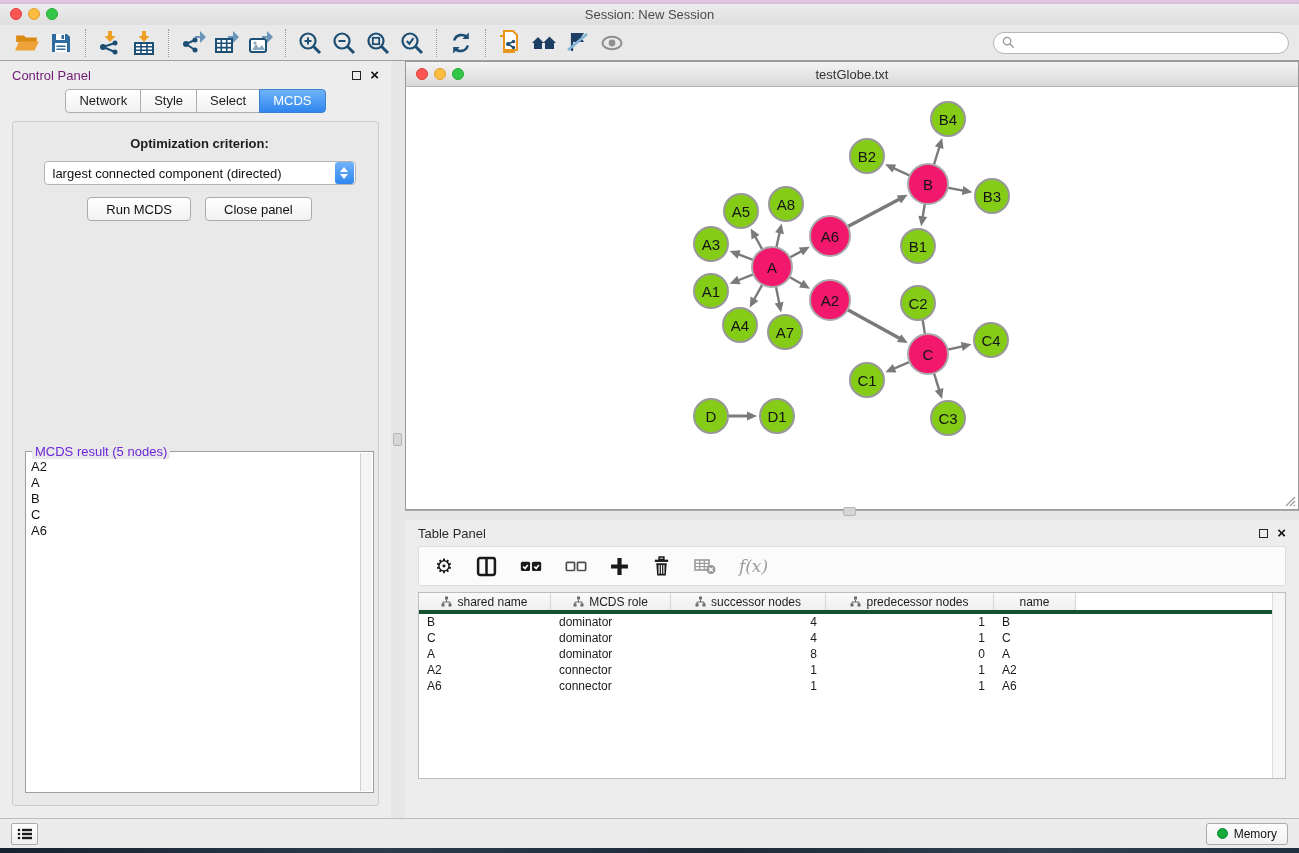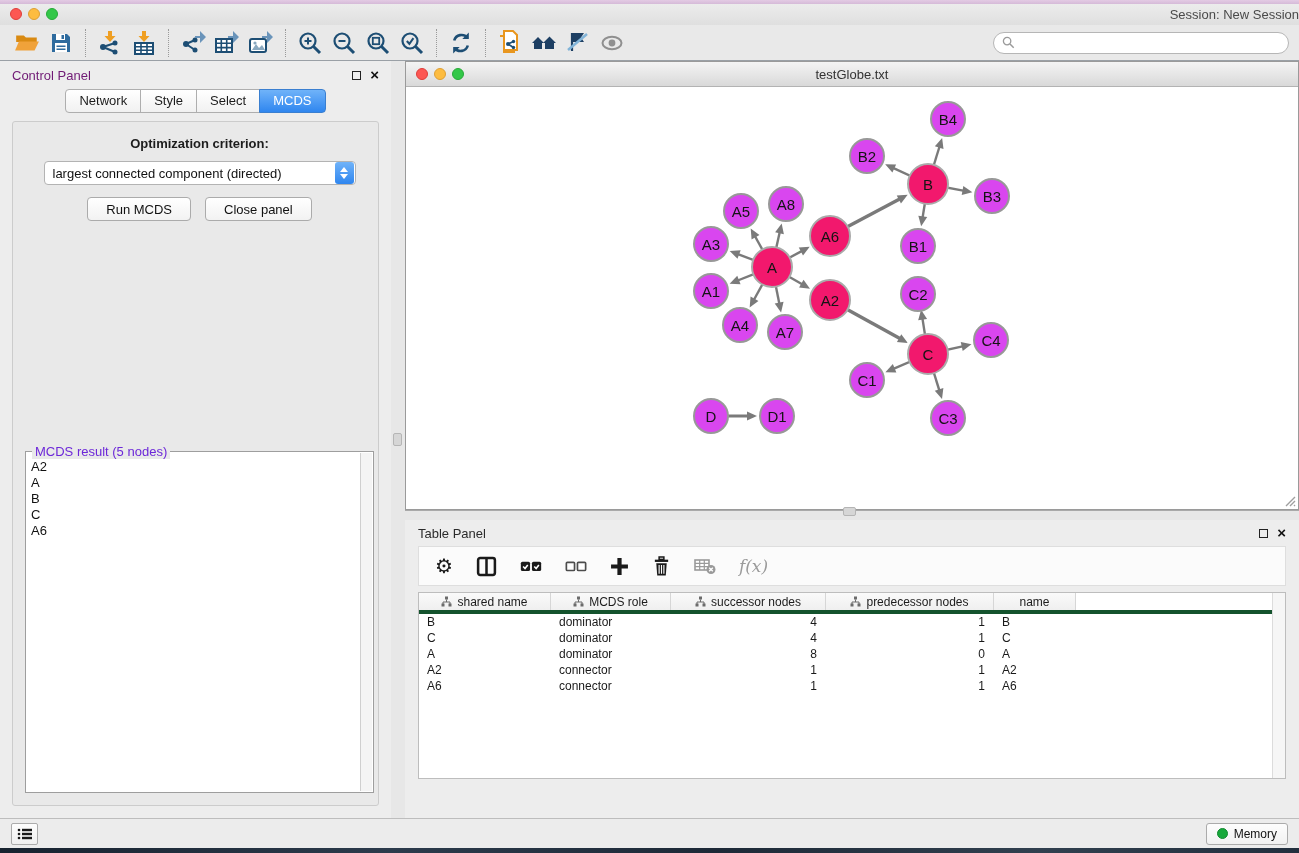--- a/index.html
+++ b/index.html
@@ -3,21 +3,21 @@
 <meta charset="utf-8">
 <style>
   * { box-sizing: border-box; margin: 0; padding: 0; }
   html,body { background:#ffffff; }
   body { font-family: "Liberation Sans", sans-serif; width:1299px; height:853px; overflow:hidden; }
   .app { position:relative; width:1299px; height:853px; background:#e9e9e9; }
 
   
   .accent-strip { height:4px; background:linear-gradient(#e3cbe4,#d5bad8); }
   .titlebar { height:21px; background:linear-gradient(#ececec,#dfdfdf); position:relative;
-              display:flex; align-items:center; justify-content:flex-end; }
+              display:flex; align-items:center; justify-content:center; }
   .traffic { position:absolute; left:10px; top:4px; display:flex; gap:6px; }
   .tl { width:12px; height:12px; border-radius:50%; }
   .tl.red { background:#fc5753; border:1px solid #df3e3a; }
   .tl.yellow { background:#fdbc40; border:1px solid #de9f34; }
   .tl.green { background:#33c748; border:1px solid #27aa38; }
   .win-title { font-size:13px; color:#4a4a4a; }
 
   
   .toolbar { height:36px; background:#e9e9e9; border-bottom:1px solid #9aa0a6;
              display:flex; align-items:center; padding:0 10px; }
@@ -84,21 +84,21 @@
 
   
   .net-frame { height:449px; border:1px solid #9a9a9a; background:#fff; display:flex;
                flex-direction:column; }
   .net-titlebar { height:25px; background:linear-gradient(#f4f4f4,#d9d9d9);
                   border-bottom:1px solid #b3b3b3; position:relative; display:flex;
                   align-items:center; justify-content:center; }
   .net-title { font-size:13px; color:#333; }
   .net-canvas { position:relative; flex:1; background:#fff; overflow:hidden; }
   .net-canvas svg.edges { position:absolute; left:0; top:0; }
-  .node { position:absolute; border-radius:50%; background:#d946ef; border:2px solid #989898;
+  .node { position:absolute; border-radius:50%; background:#84cc16; border:2px solid #989898;
           display:flex; align-items:center; justify-content:center; font-size:15px; color:#141414; }
   .node.hub { background:#f2186d; border-color:#aaaaaa; }
   .resize-grip { position:absolute; right:2px; bottom:2px; width:14px; height:14px; }
 
   
   .h-divider { height:10px; background:#e7e7e7; border-top:1px solid #a9a9a9; position:relative; }
   .h-grip { position:absolute; top:-4px; left:438px; width:13px; height:9px; background:#d6d6d6;
             border:1px solid #b5b5b5; border-radius:2px; }
 
   
@@ -399,21 +399,21 @@
               <div class="node hub" style="left: 403px; top: 128px; width: 42px; height: 42px;">A6</div>
               <div class="node" style="left: 361px; top: 227px; width: 36px; height: 36px;">A7</div>
               <div class="node" style="left: 362px; top: 99px; width: 36px; height: 36px;">A8</div>
               <div class="node hub" style="left: 501px; top: 76px; width: 42px; height: 42px;">B</div>
               <div class="node" style="left: 494px; top: 141px; width: 36px; height: 36px;">B1</div>
               <div class="node" style="left: 443px; top: 51px; width: 36px; height: 36px;">B2</div>
               <div class="node" style="left: 568px; top: 91px; width: 36px; height: 36px;">B3</div>
               <div class="node" style="left: 524px; top: 14px; width: 36px; height: 36px;">B4</div>
               <div class="node hub" style="left: 501px; top: 246px; width: 42px; height: 42px;">C</div>
               <div class="node" style="left: 443px; top: 275px; width: 36px; height: 36px;">C1</div>
-              <div class="node" style="left: 494px; top: 189px; width: 36px; height: 36px;">C2</div>
+              <div class="node" style="left: 494px; top: 198px; width: 36px; height: 36px;">C2</div>
               <div class="node" style="left: 524px; top: 313px; width: 36px; height: 36px;">C3</div>
               <div class="node" style="left: 567px; top: 235px; width: 36px; height: 36px;">C4</div>
               <div class="node" style="left: 287px; top: 311px; width: 36px; height: 36px;">D</div>
               <div class="node" style="left: 353px; top: 311px; width: 36px; height: 36px;">D1</div>
             </div>
           <svg class="resize-grip" viewBox="0 0 14 14">
             <path d="M13 4L4 13M13 8L8 13M13 12l-1 1" stroke="#9f9f9f" stroke-width="1.4" fill="none"></path>
           </svg>
         </div>
       </div>

